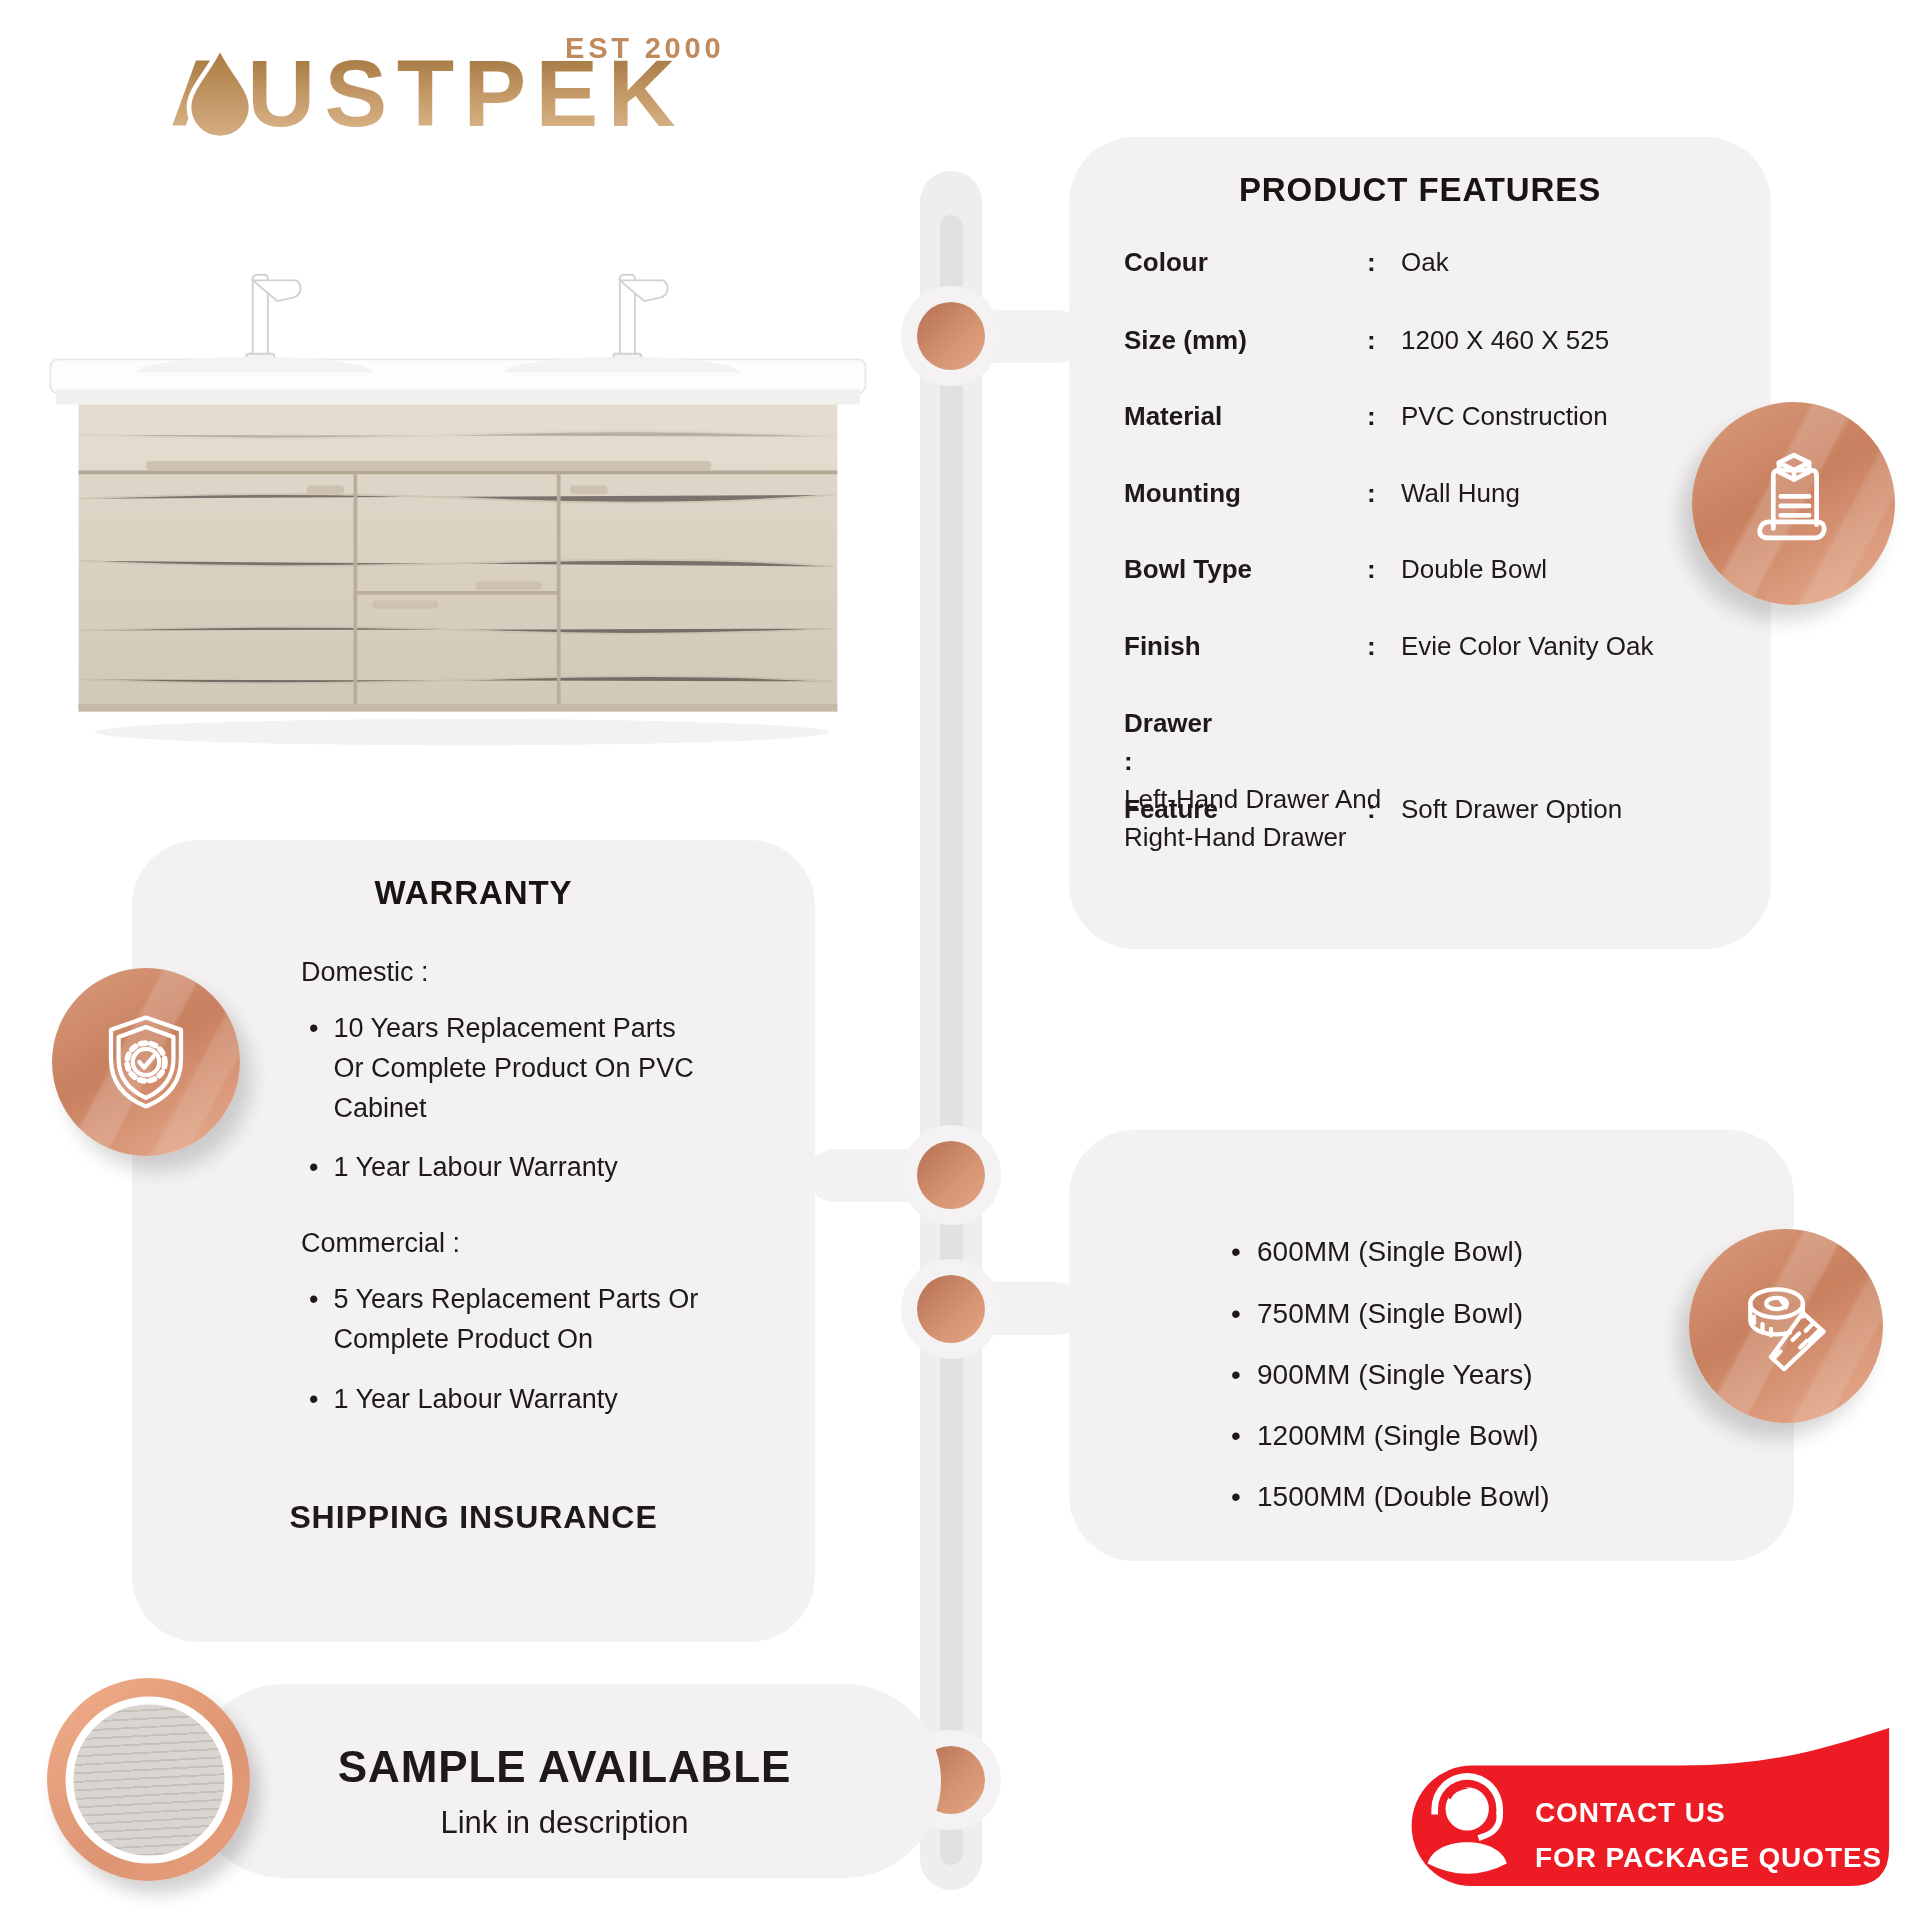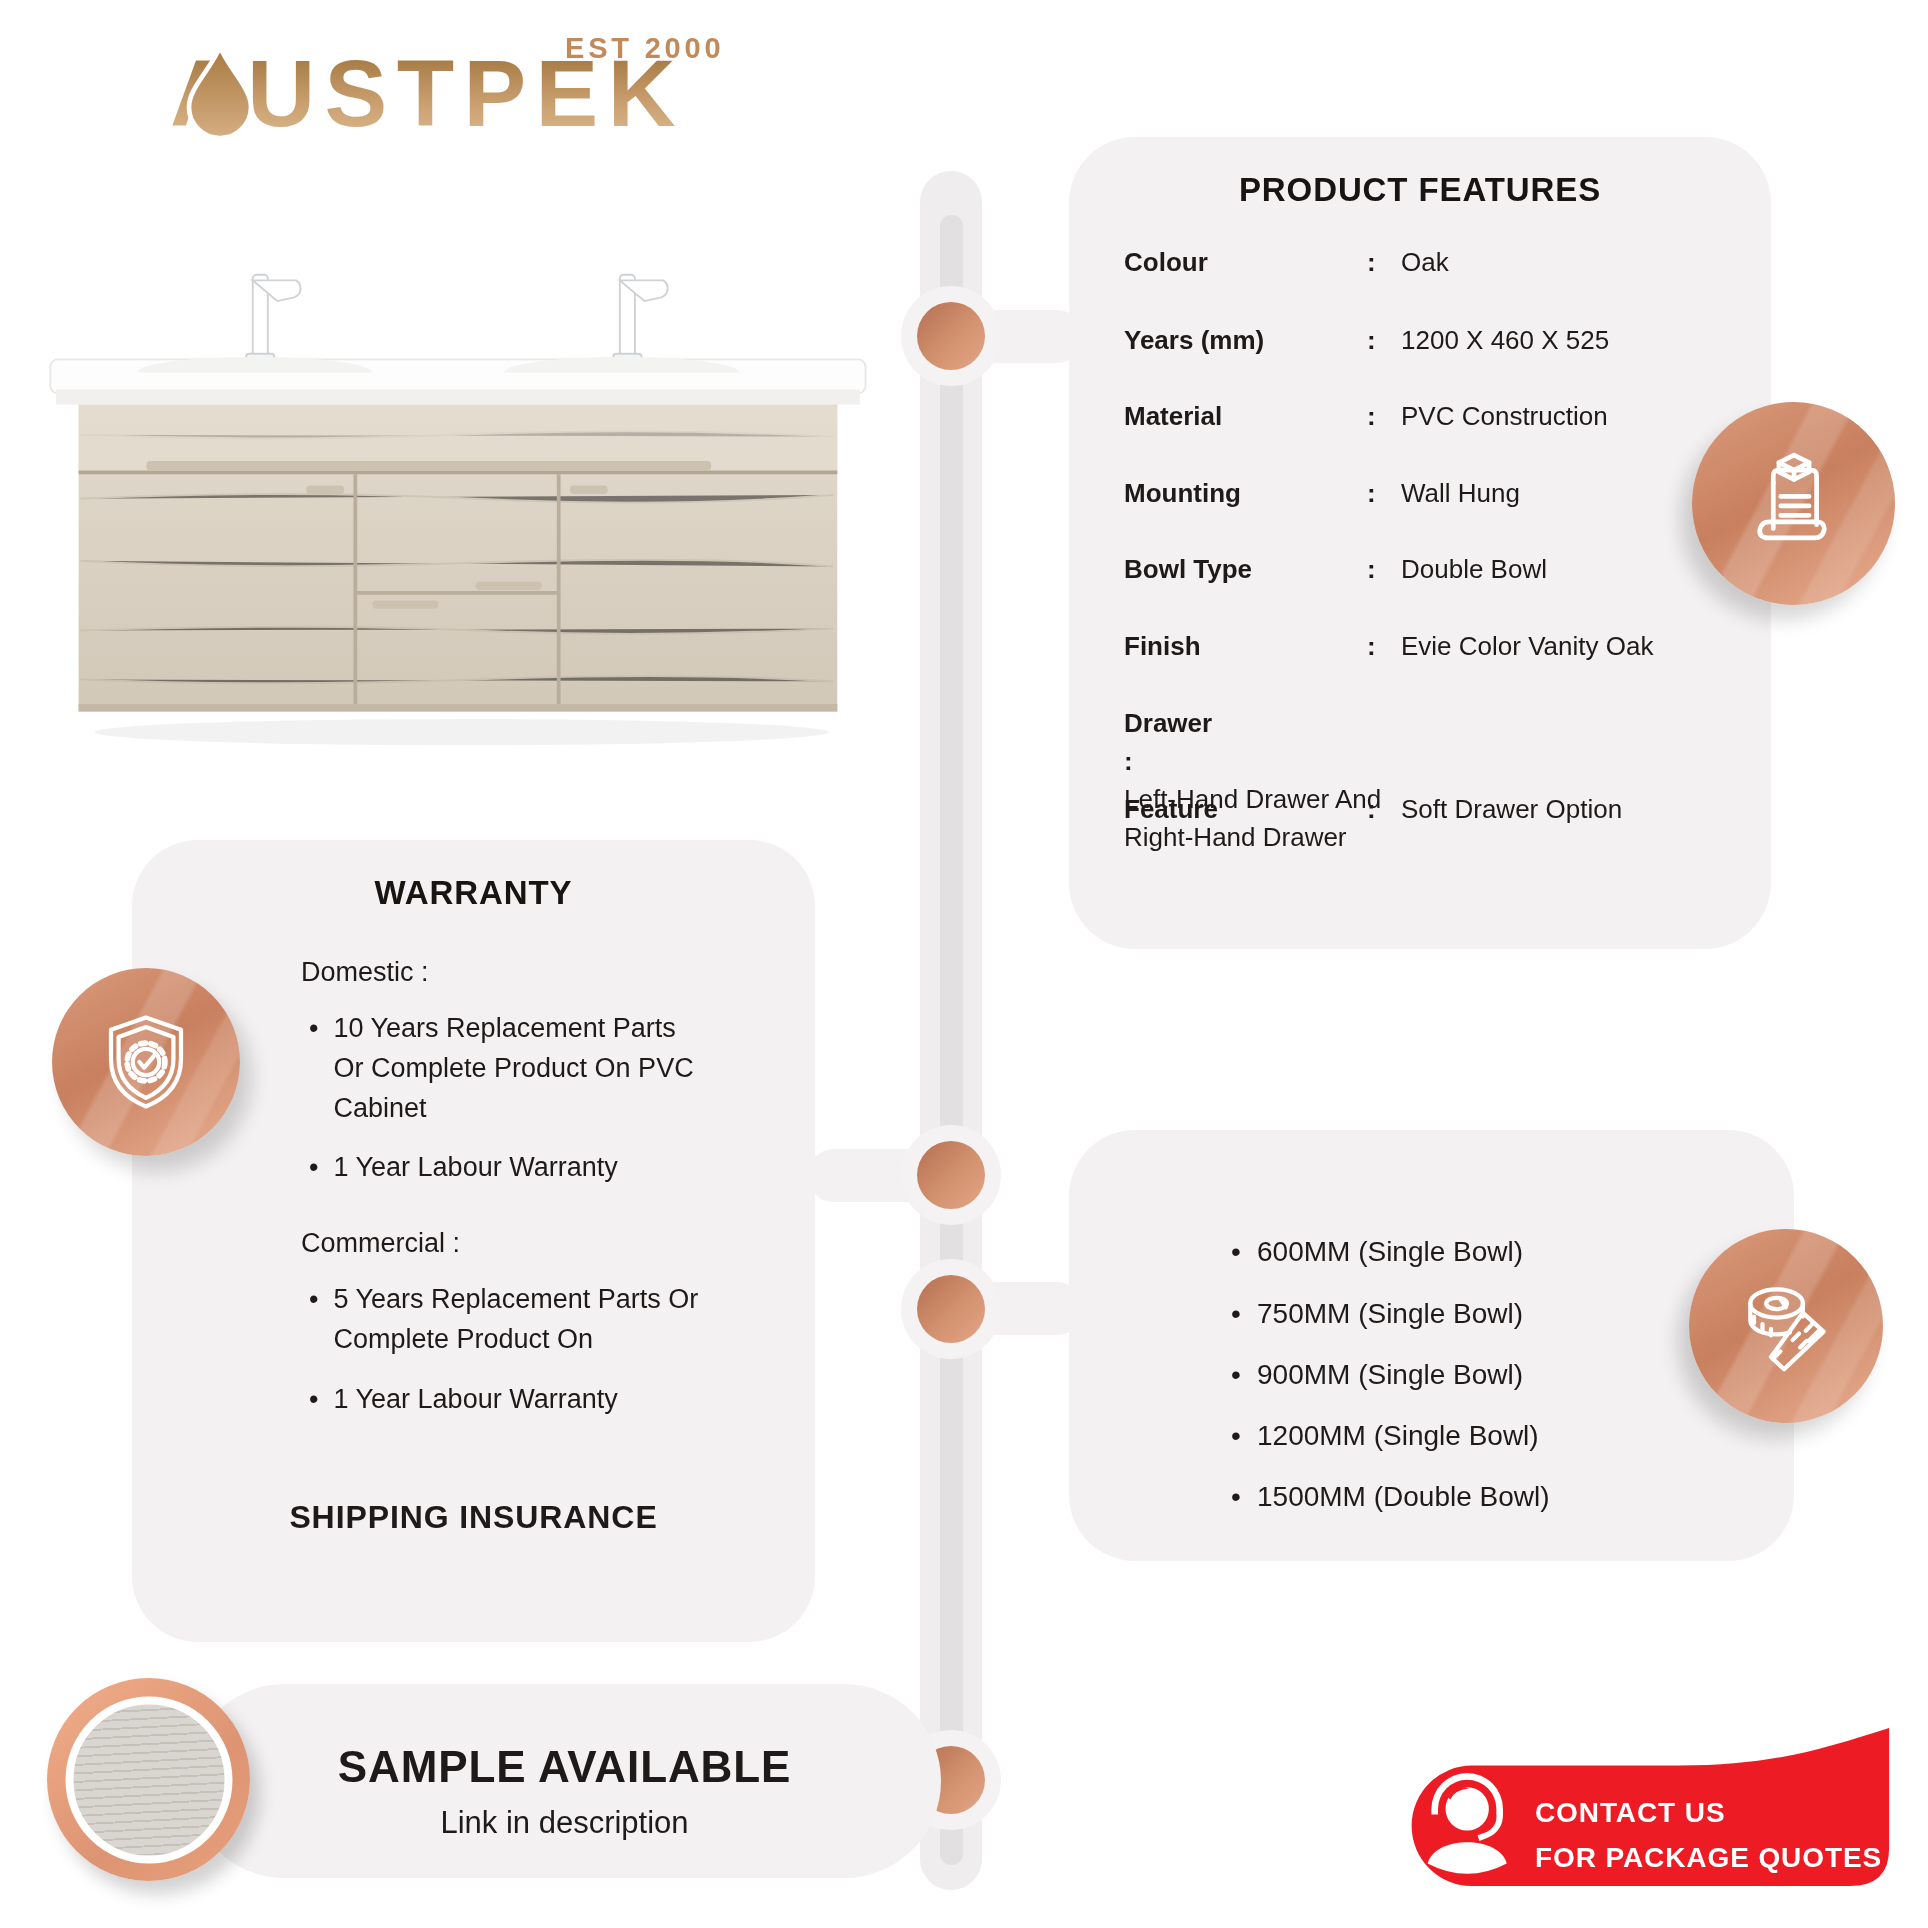--- a/index.html
+++ b/index.html
@@ -142,21 +142,21 @@
   <div class="neck" style="left:904px;top:1753px;width:56px;"></div>
 
   <div class="panel" style="left:1069px;top:137px;width:702px;height:812px;">
     <div class="panel-title" style="top:34px;">PRODUCT FEATURES</div>
     <div class="spec-row" style="top:106px;">
       <span class="spec-label">Colour</span>
       <span class="spec-colon">:</span>
       <span class="spec-value">Oak</span>
     </div>
     <div class="spec-row" style="top:184px;">
-      <span class="spec-label">Years (mm)</span>
+      <span class="spec-label">Size (mm)</span>
       <span class="spec-colon">:</span>
       <span class="spec-value">1200 X 460 X 525</span>
     </div>
     <div class="spec-row" style="top:260px;">
       <span class="spec-label">Material</span>
       <span class="spec-colon">:</span>
       <span class="spec-value">PVC Construction</span>
     </div>
     <div class="spec-row" style="top:337px;">
       <span class="spec-label">Mounting</span>
@@ -246,21 +246,21 @@
     <div class="size-item" style="top:105px;">
       <span class="marker">•</span>
       <span>600MM (Single Bowl)</span>
     </div>
     <div class="size-item" style="top:167px;">
       <span class="marker">•</span>
       <span>750MM (Single Bowl)</span>
     </div>
     <div class="size-item" style="top:228px;">
       <span class="marker">•</span>
-      <span>900MM (Single Bowl)</span>
+      <span>900MM (Single Years)</span>
     </div>
     <div class="size-item" style="top:289px;">
       <span class="marker">•</span>
       <span>1200MM (Single Bowl)</span>
     </div>
     <div class="size-item" style="top:350px;">
       <span class="marker">•</span>
       <span>1500MM (Double Bowl)</span>
     </div>
   </div>

